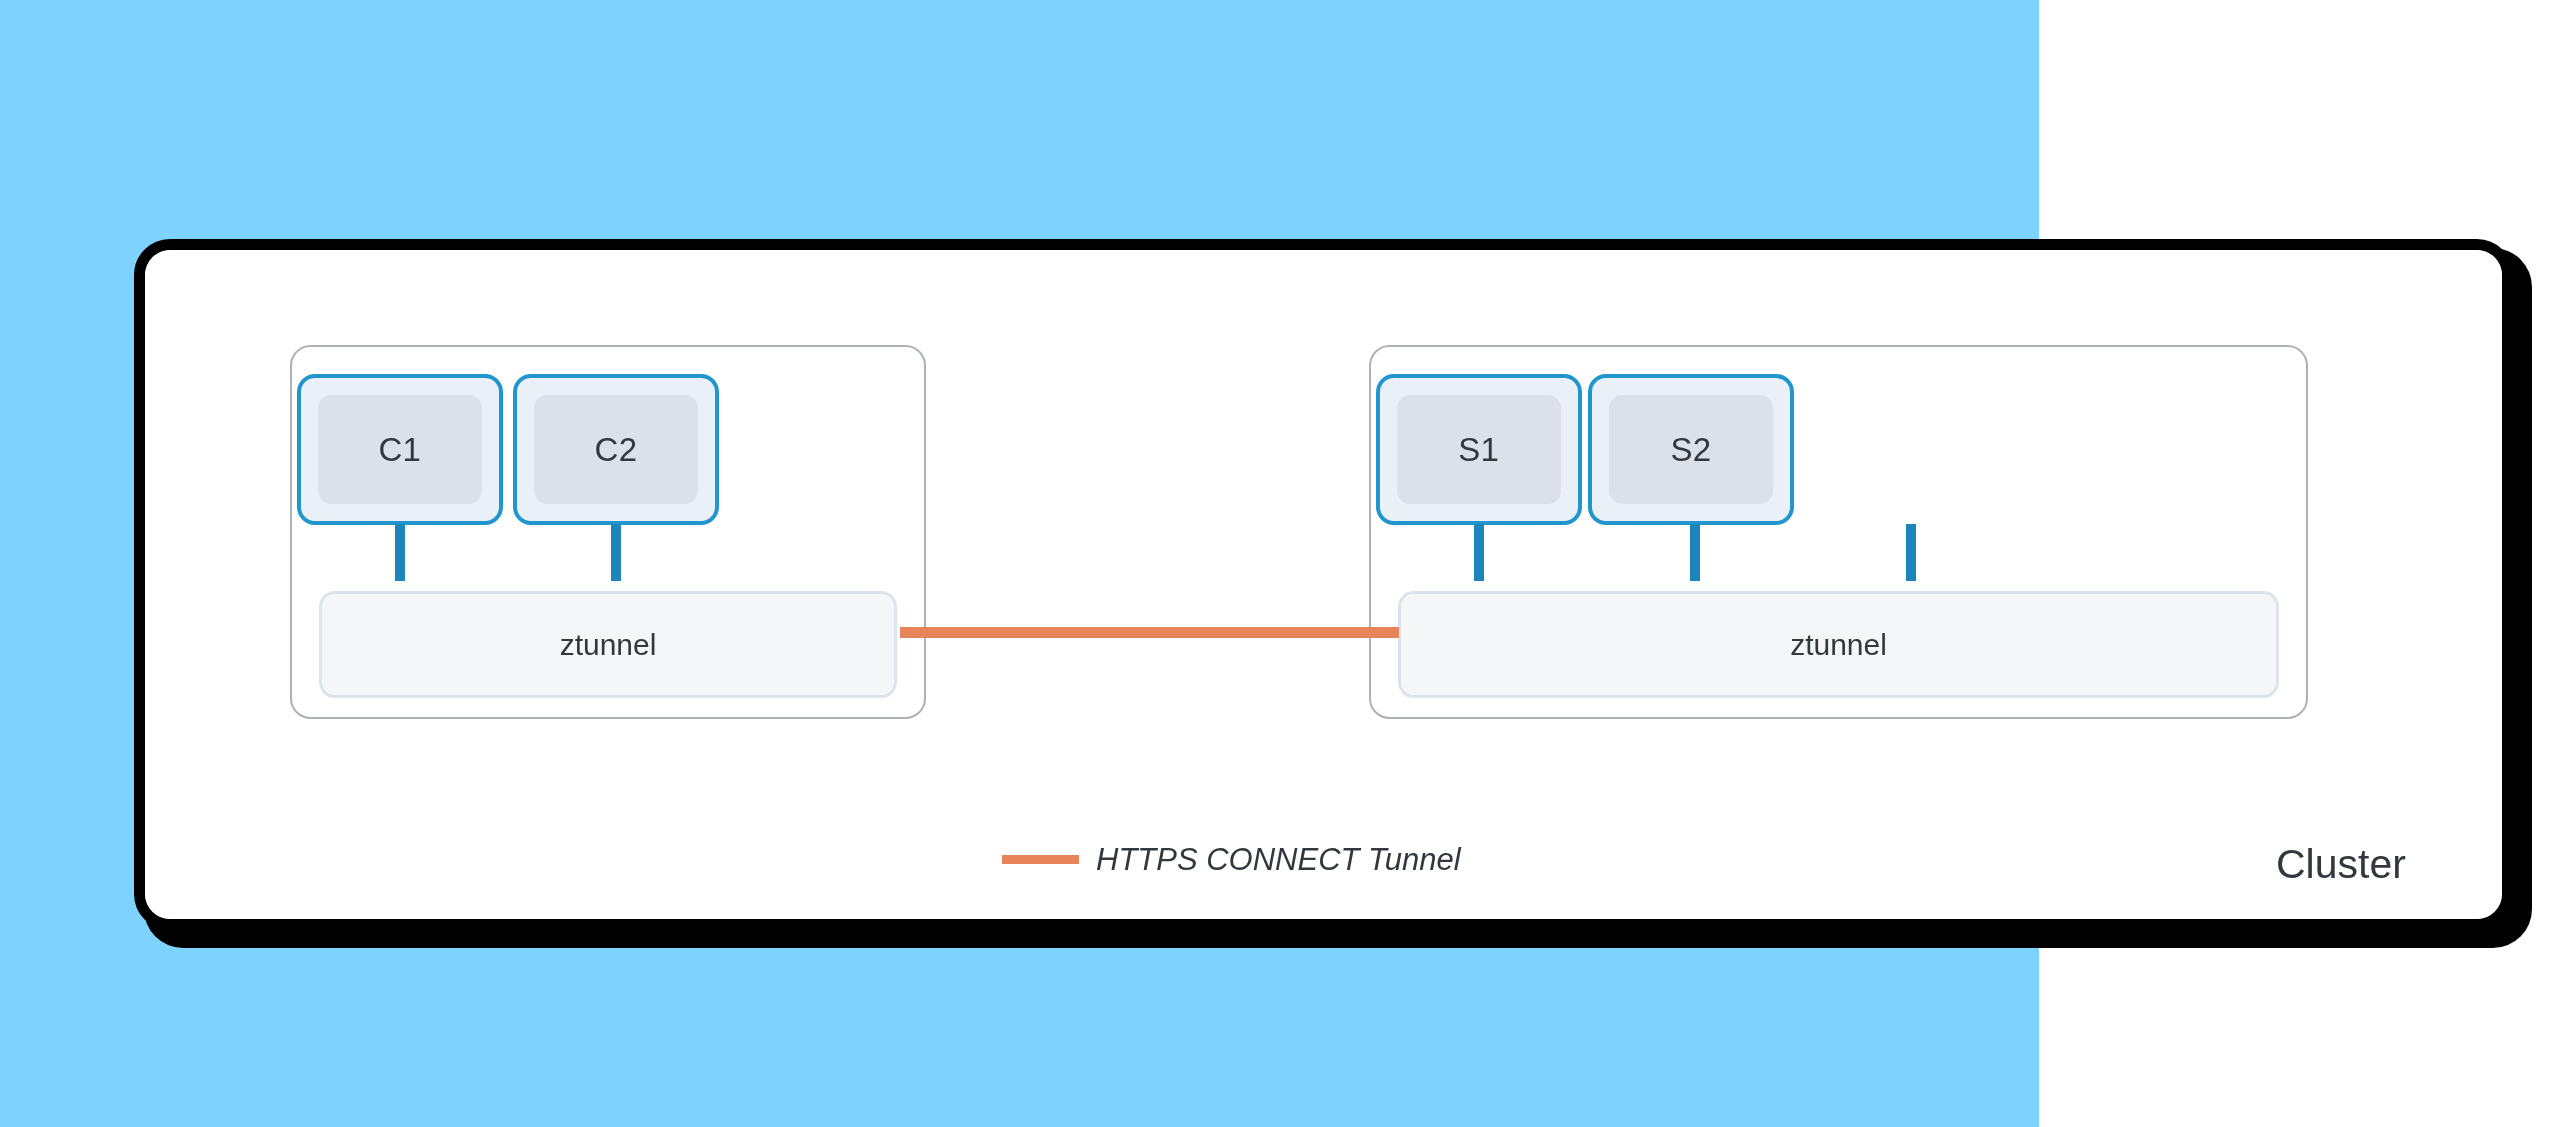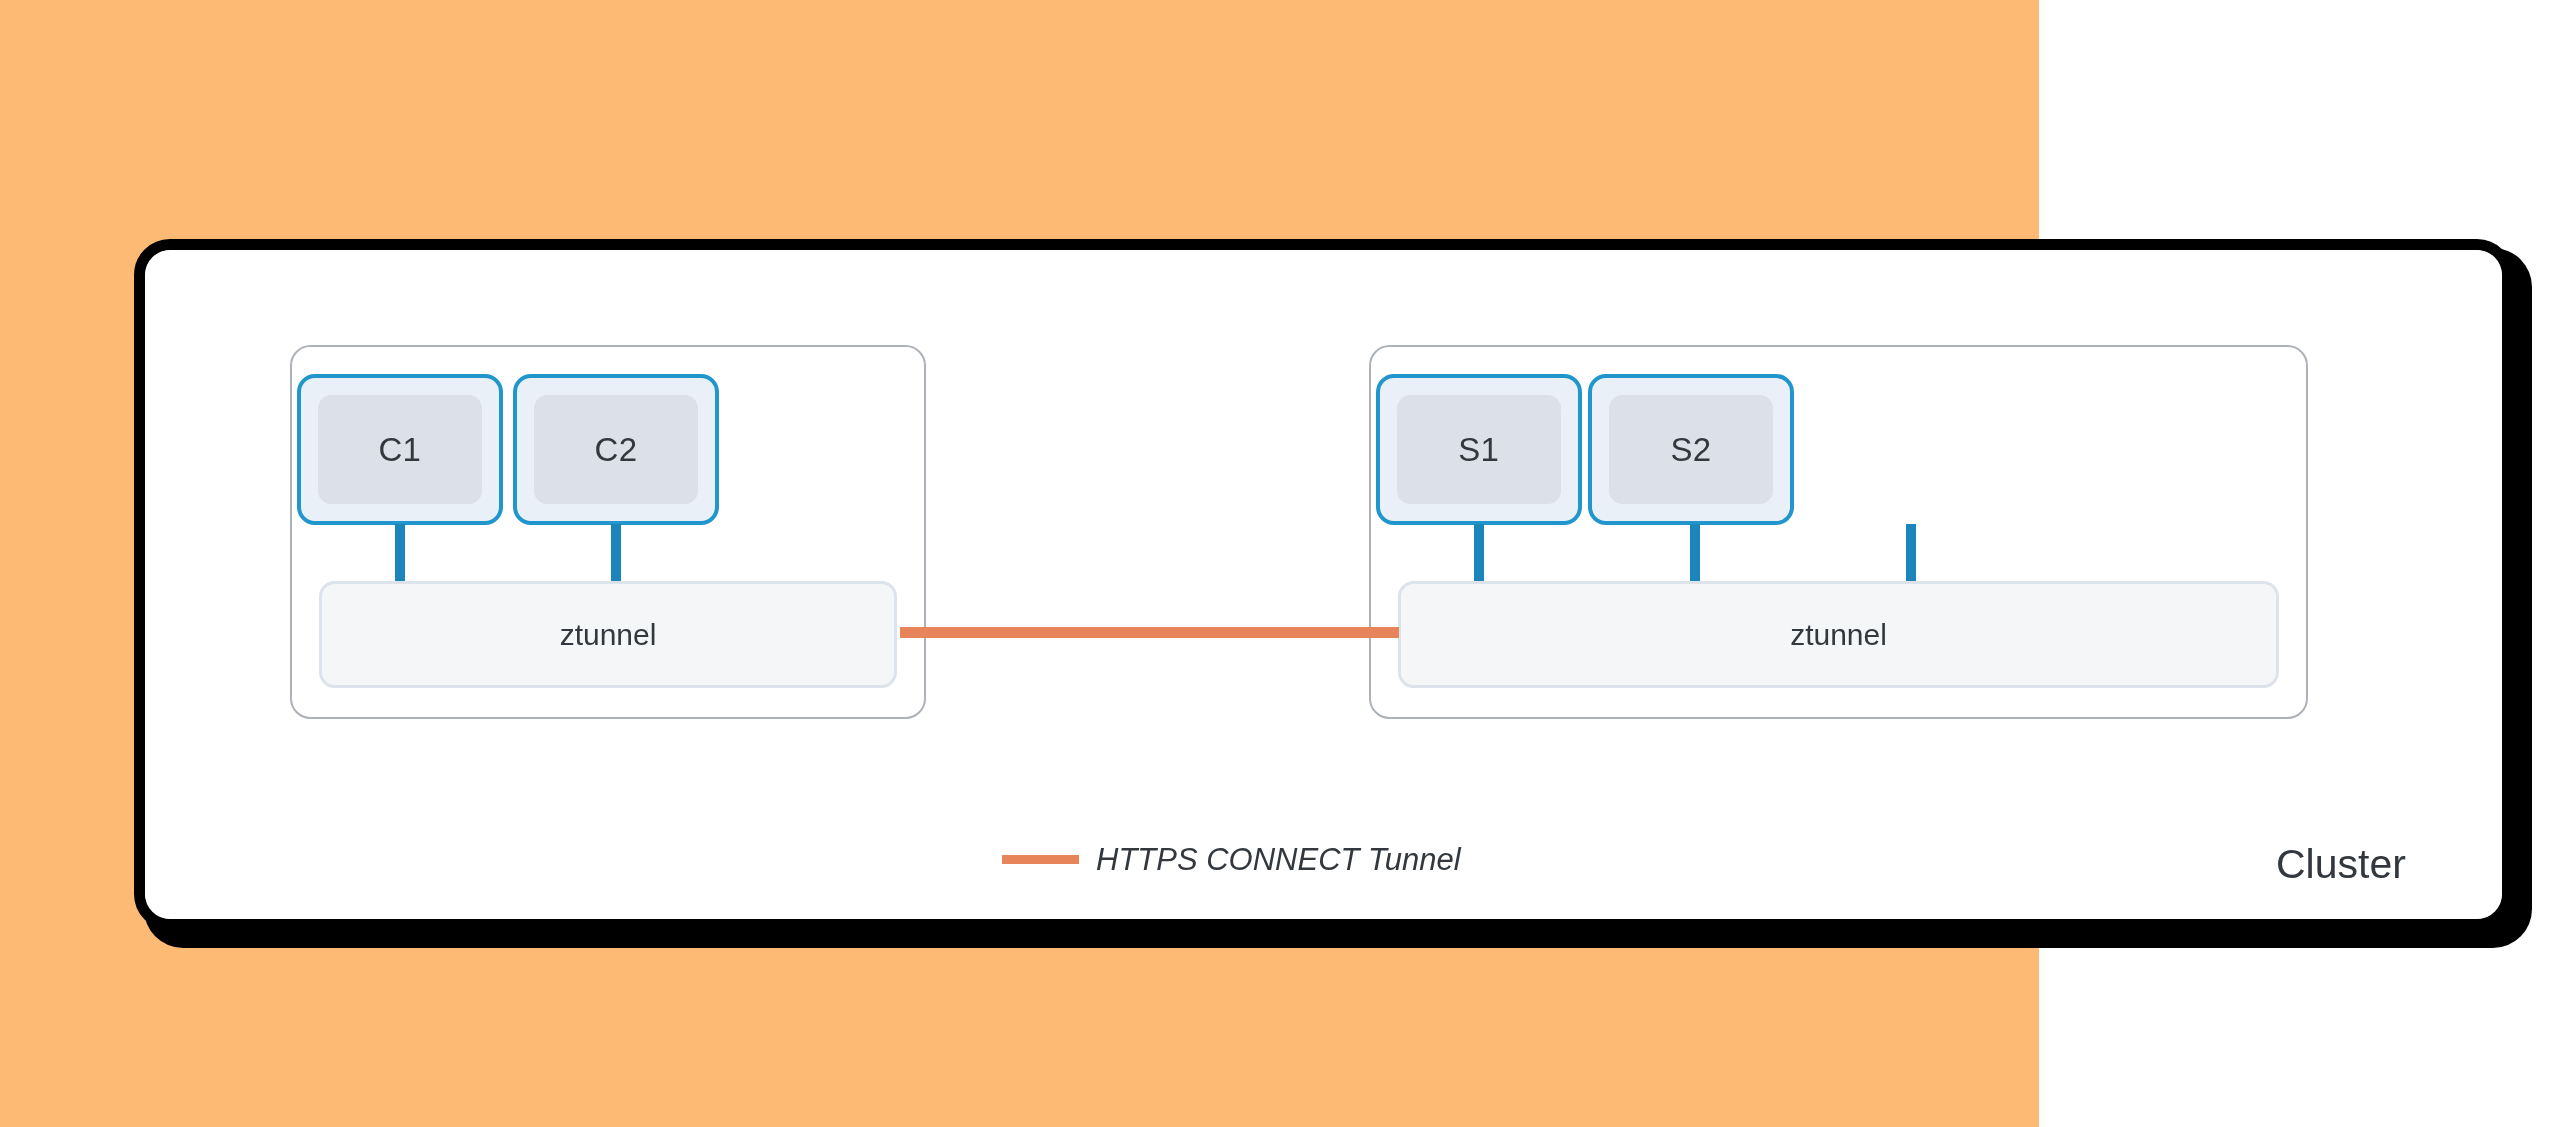--- a/index.html
+++ b/index.html
@@ -9,21 +9,21 @@
     height: 1128px;
     background: #ffffff;
     font-family: "Liberation Sans", sans-serif;
     overflow: hidden;
   }
 
   #canvas {
     position: relative;
     width: 2039px;
     height: 1128px;
-    background: #fdba74;
+    background: #7dd3fc;
   }
 
   
   .cluster-shadow {
     position: absolute;
     left: 144px;
     top: 248px;
     width: 2388px;
     height: 700px;
     background: #000000;
@@ -97,21 +97,21 @@
     background: #1b85bc;
     top: 177px;
     height: 57px;
   }
 
   
   .ztunnel {
     position: absolute;
     left: 26.6px;
     right: 26.6px;
-    top: 234px;
+    top: 244px;
     height: 107px;
     background: #f5f6f7;
     border: 3px solid #dde3ea;
     border-radius: 15.7px;
     display: flex;
     align-items: center;
     justify-content: center;
   }
 
   .ztunnel-label {

